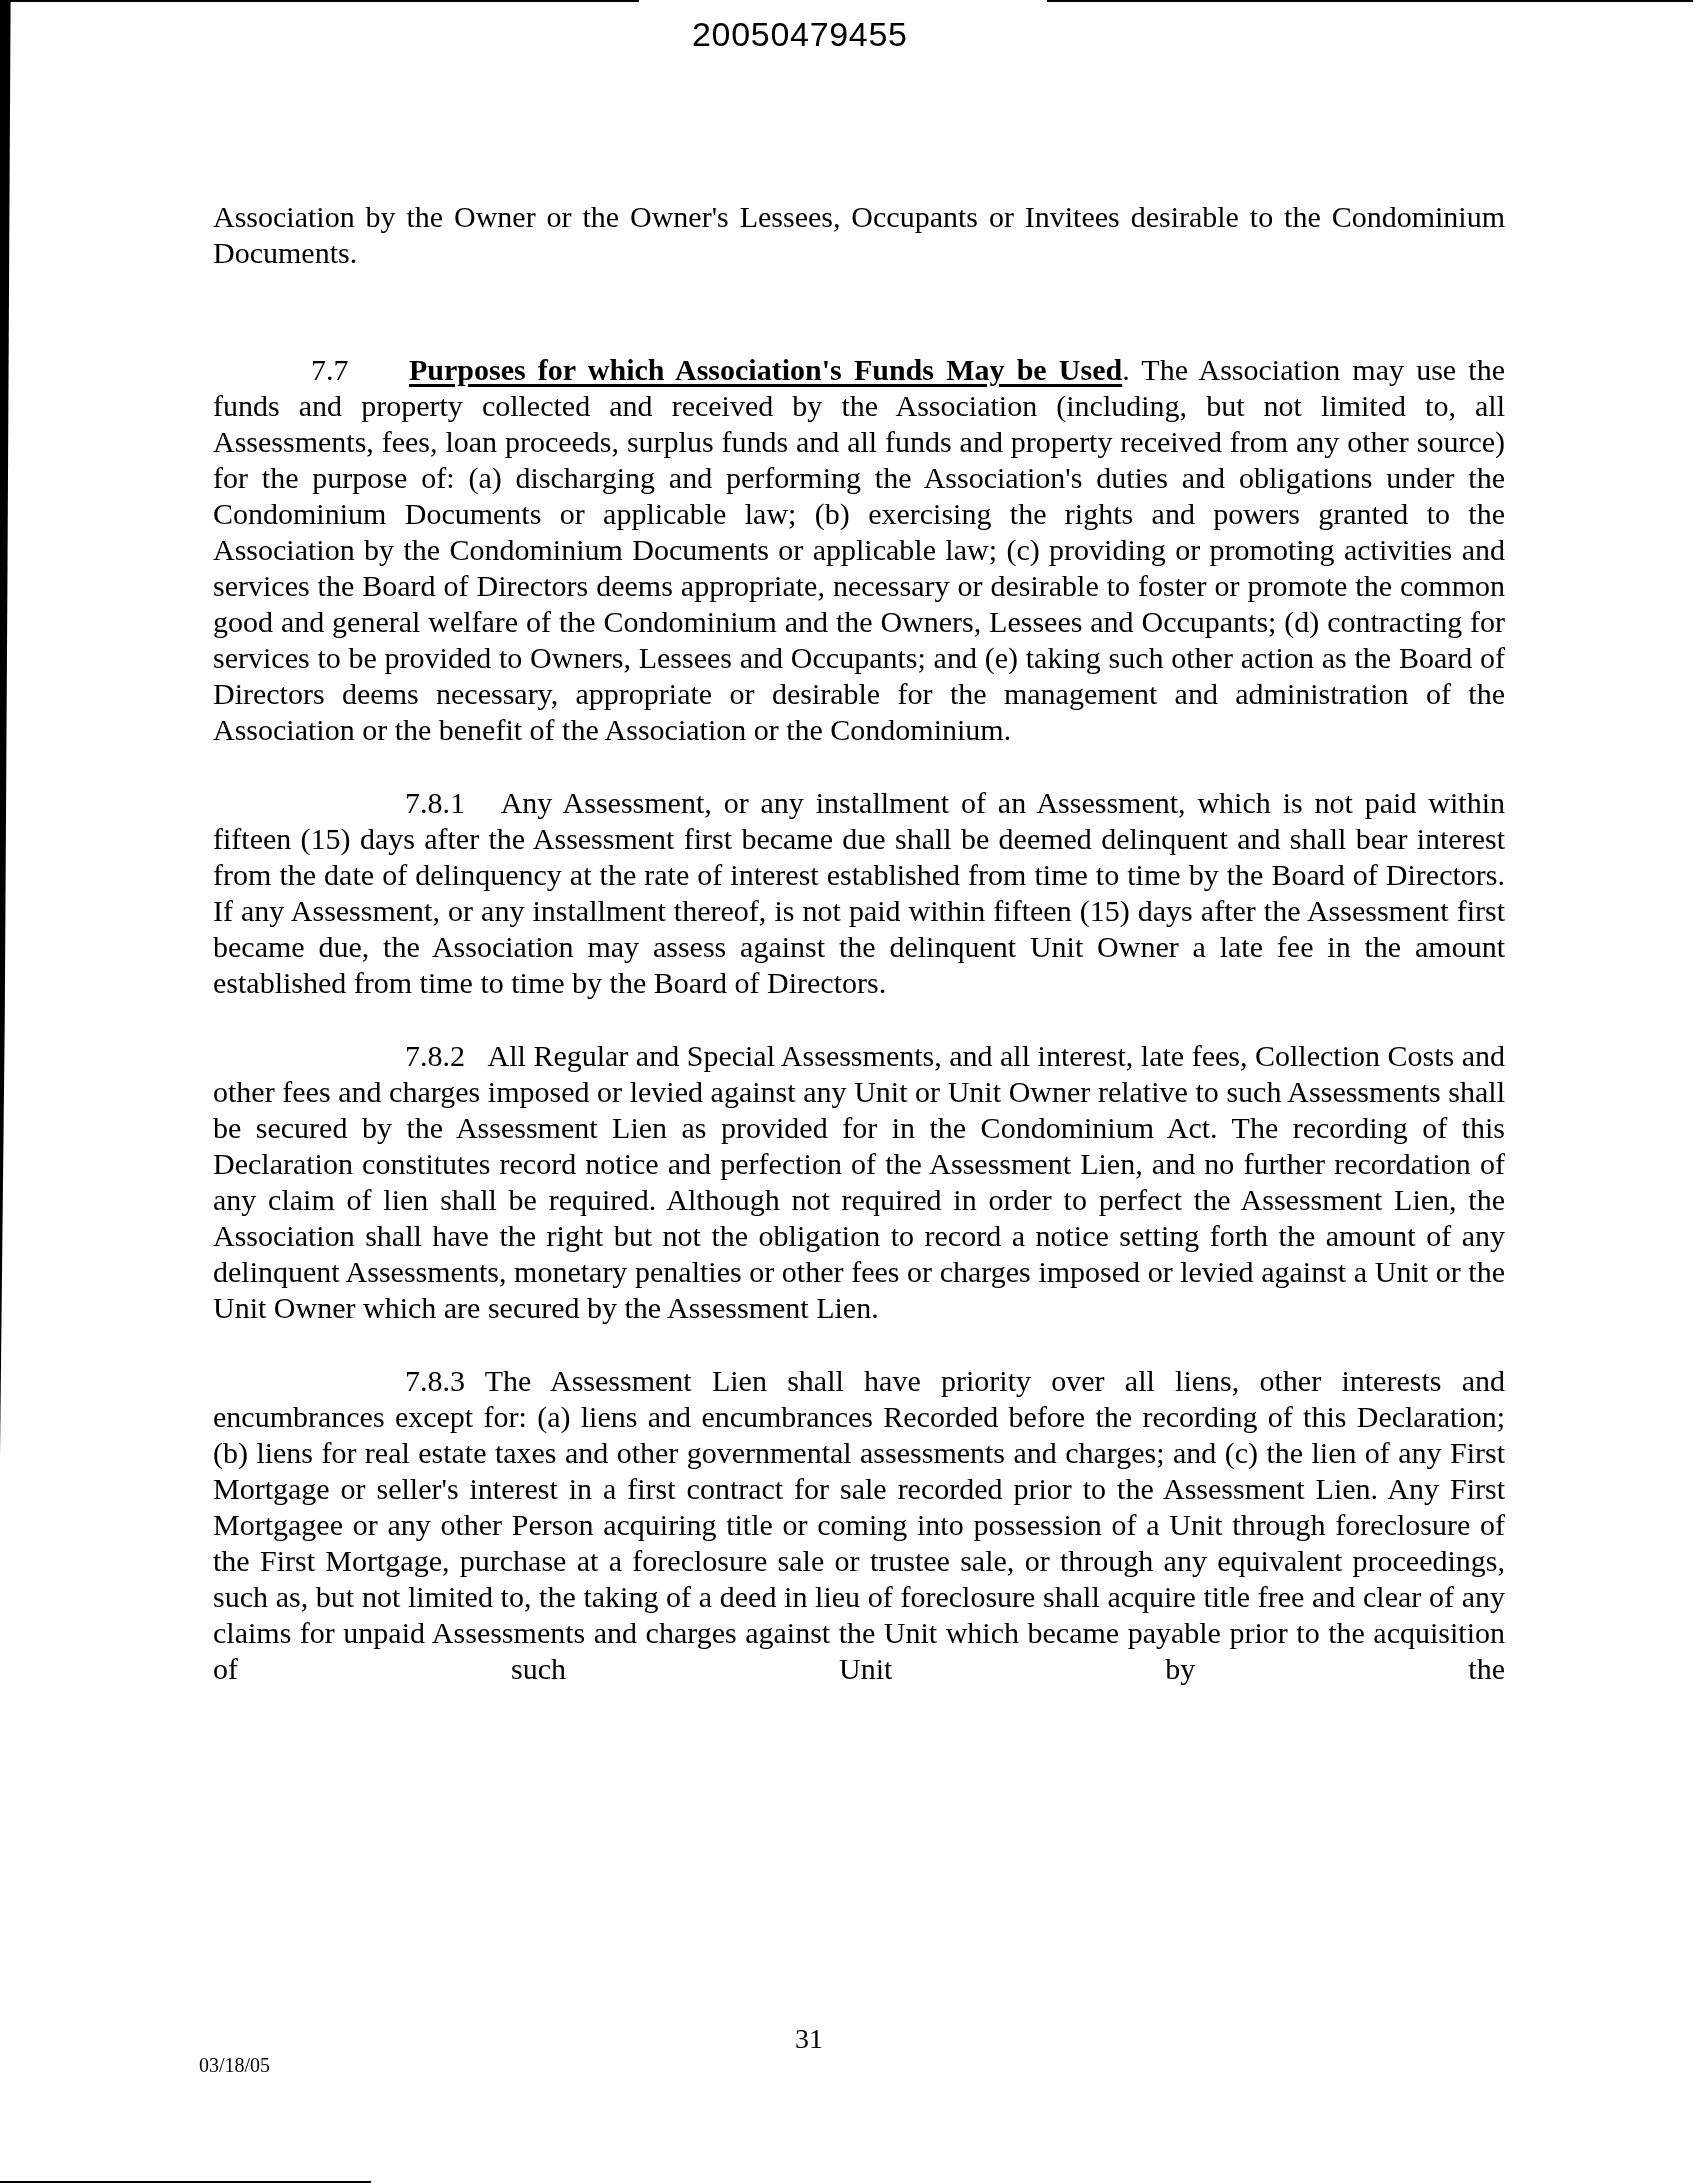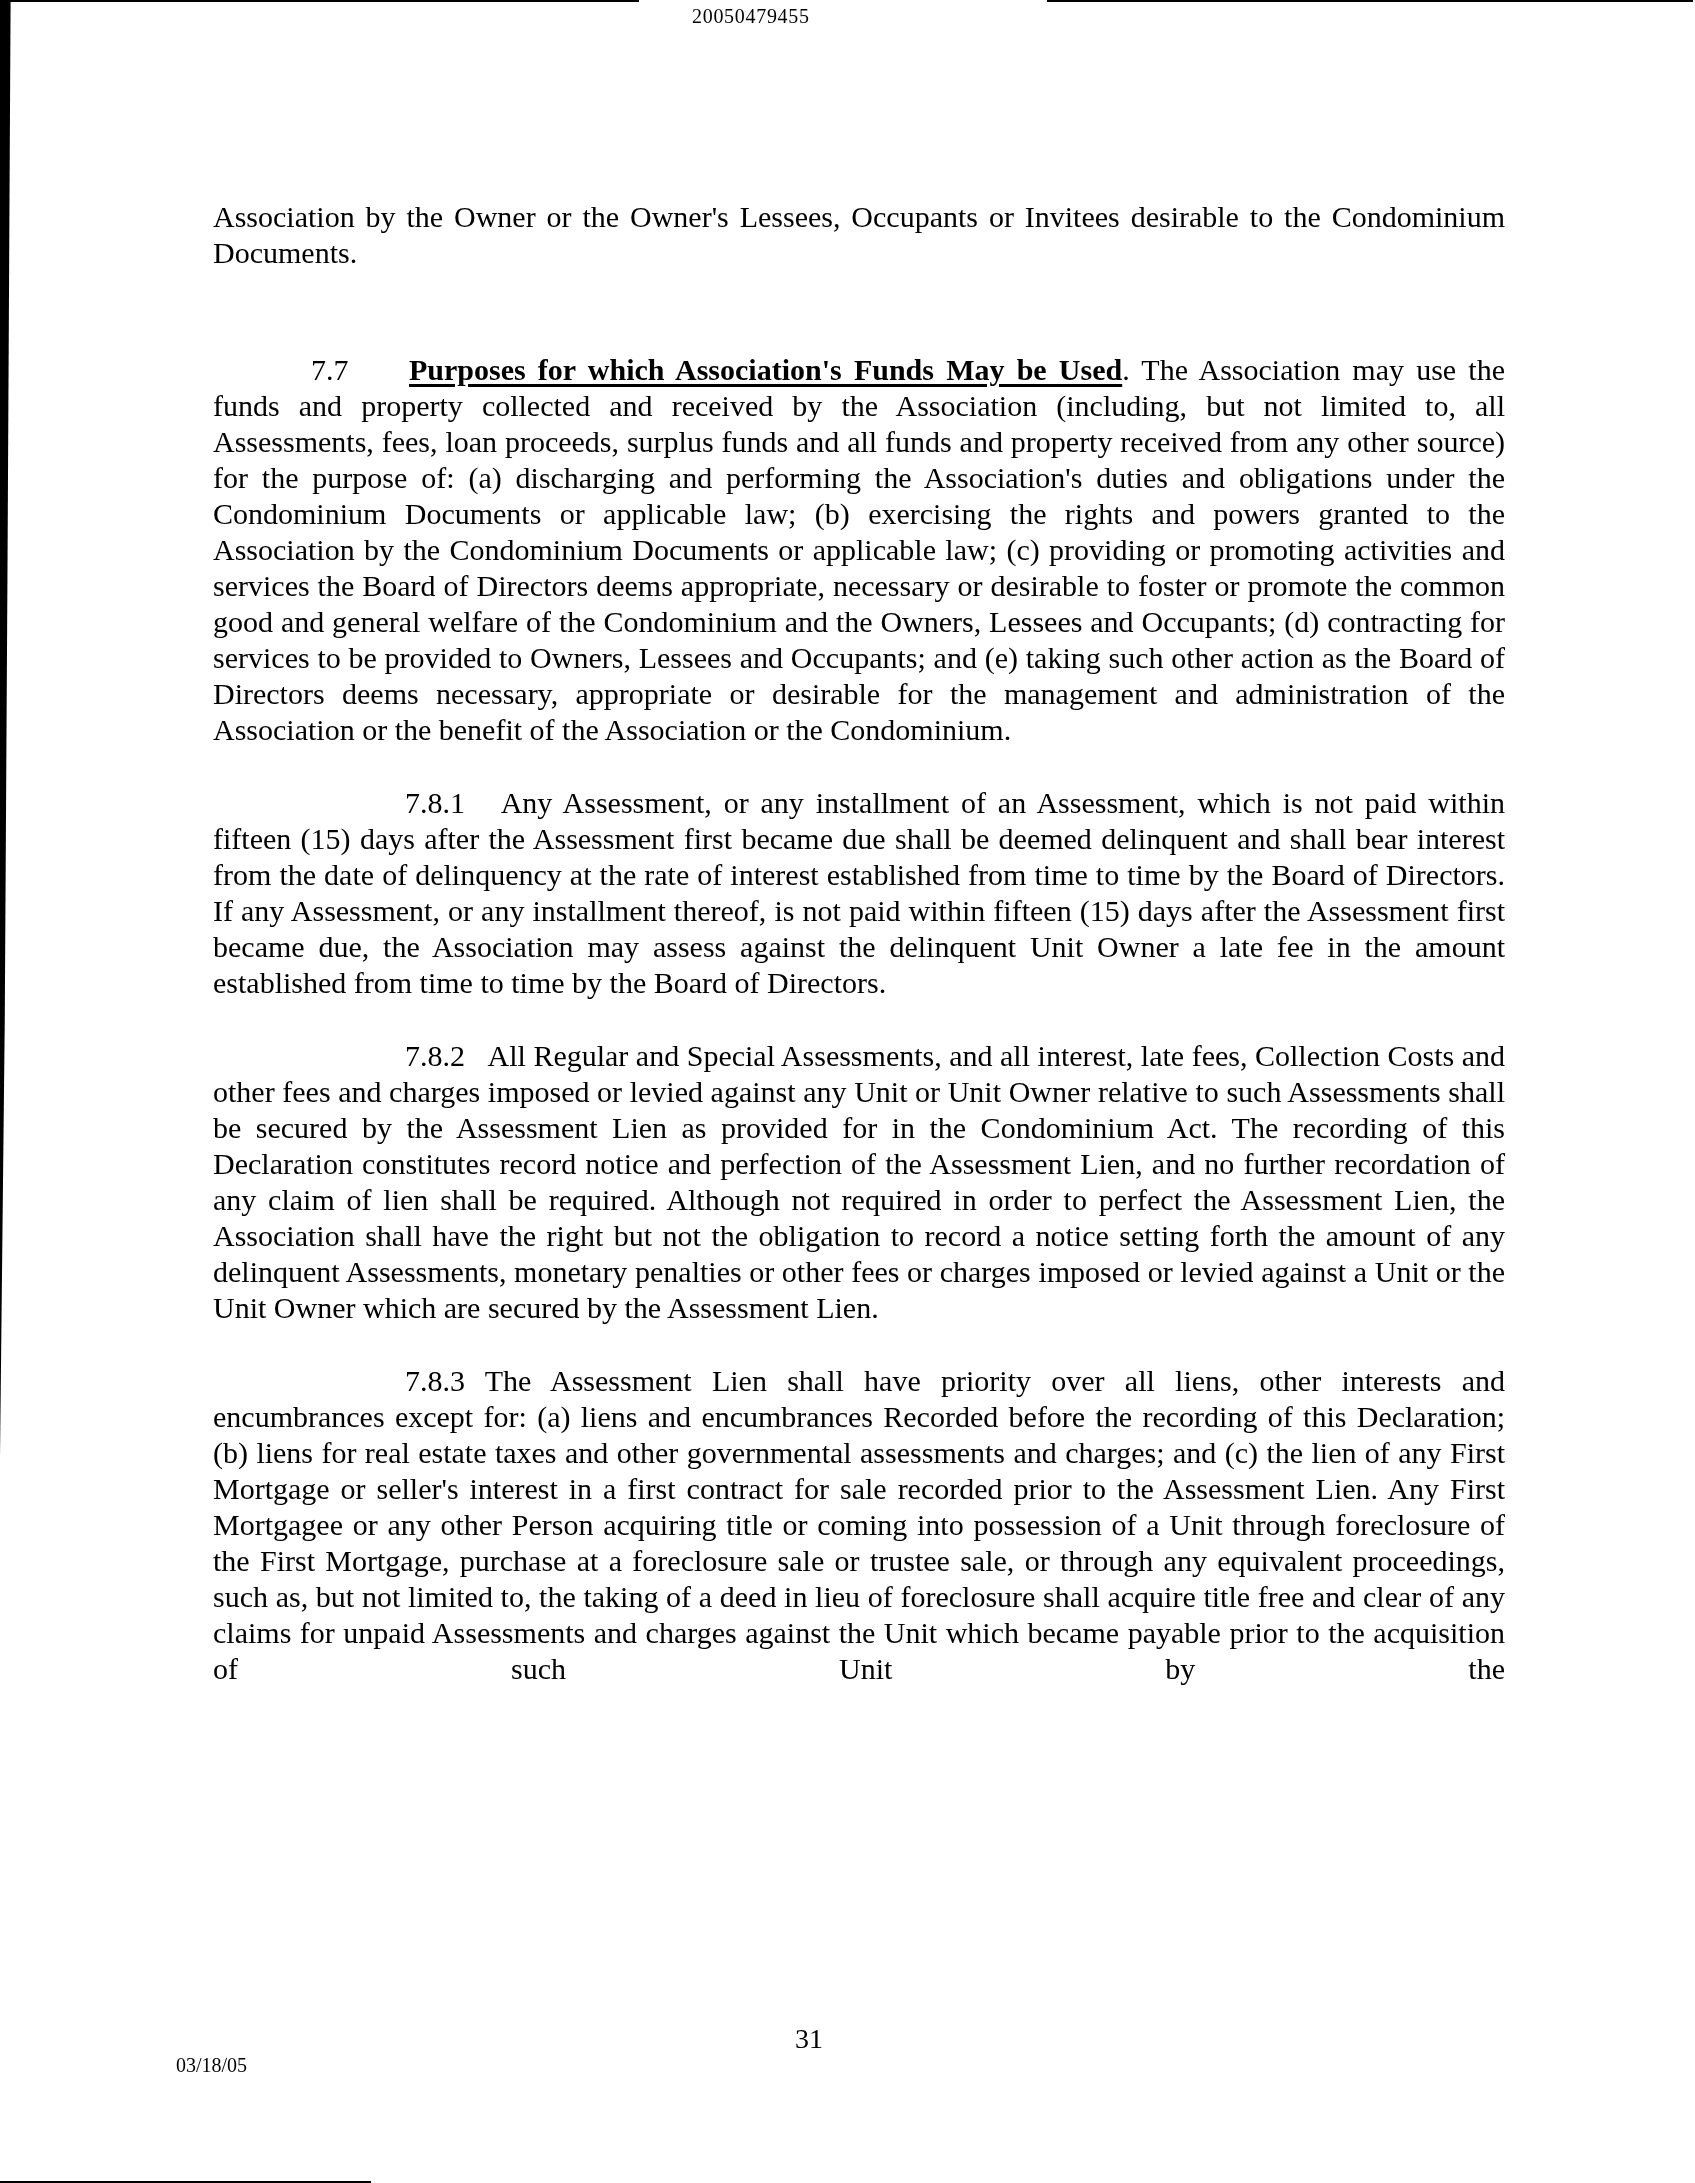--- a/index.html
+++ b/index.html
@@ -27,25 +27,25 @@
       width: 10.6px; height: 1457px;
       background: #000;
       clip-path: polygon(0 0, 100% 0, 70% 40%, 45% 70%, 0 100%);
     }
     .scan-edge-bottom {
       position: absolute; left: 0; bottom: 0;
       width: 371px; height: 2px; background: #000;
     }
     .doc-number {
       position: absolute;
-      top: 3px;
+      top: 21px;
       left: 692px;
       width: 232px;
-      font-family: Liberation Serif, serif;
-      font-size: 20px;
+      font-family: Liberation Sans, sans-serif;
+      font-size: 34px;
       letter-spacing: 0.7px;
       line-height: 26.5px;
     }
     .page-body {
       position: absolute;
       left: 213px;
       top: 199px;
       width: 1292px;
       font-family: "Liberation Serif", serif;
       font-size: 30px;
@@ -93,21 +93,21 @@
       left: 795px;
       width: 106px;
       top: 2022px;
       text-align: left;
       font-family: "Liberation Serif", serif;
       font-size: 28px;
       line-height: 33px;
     }
     .footer-date {
       position: absolute;
-      left: 176px;
+      left: 199px;
       top: 2053px;
       font-family: "Liberation Serif", serif;
       font-size: 20px;
       line-height: 24px;
     }
   </style>
 </head>
 <body>
 
 <div class="scan-edge-top-left"></div>

